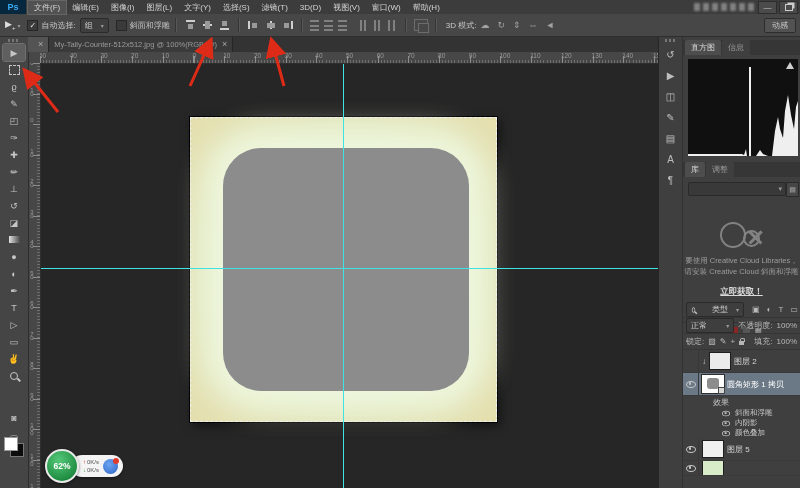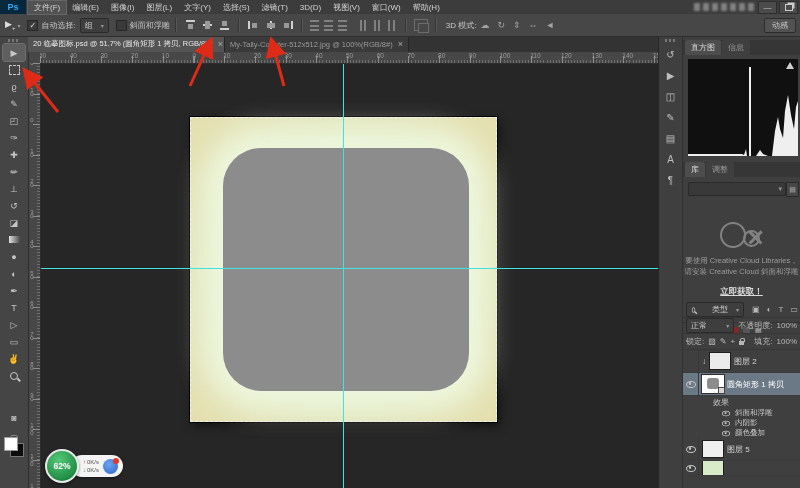--- a/index.html
+++ b/index.html
@@ -249,21 +249,20 @@
       <span class="m3">⇕</span>
       <span class="m3">⇔</span>
       <span class="m3">◄</span>
     </span>
   <span id="workspace-btn">动感</span>
 </div>
 
 <div id="tabbar">
     <span style="display:flex">
       <div class="doc-tab active">
-     <span>20 临摹图标.psd @ 51.7% (圆角矩形 1 拷贝, RGB/8) *</span>
      <span class="tab-close">×</span>
       </div>
       <div class="doc-tab">
      <span>My-Tally-Counter-512x512.jpg @ 100%(RGB/8#)</span>
      <span class="tab-close">×</span>
       </div>
     </span>
   </div>
 
 <div id="ruler-corner"></div>

